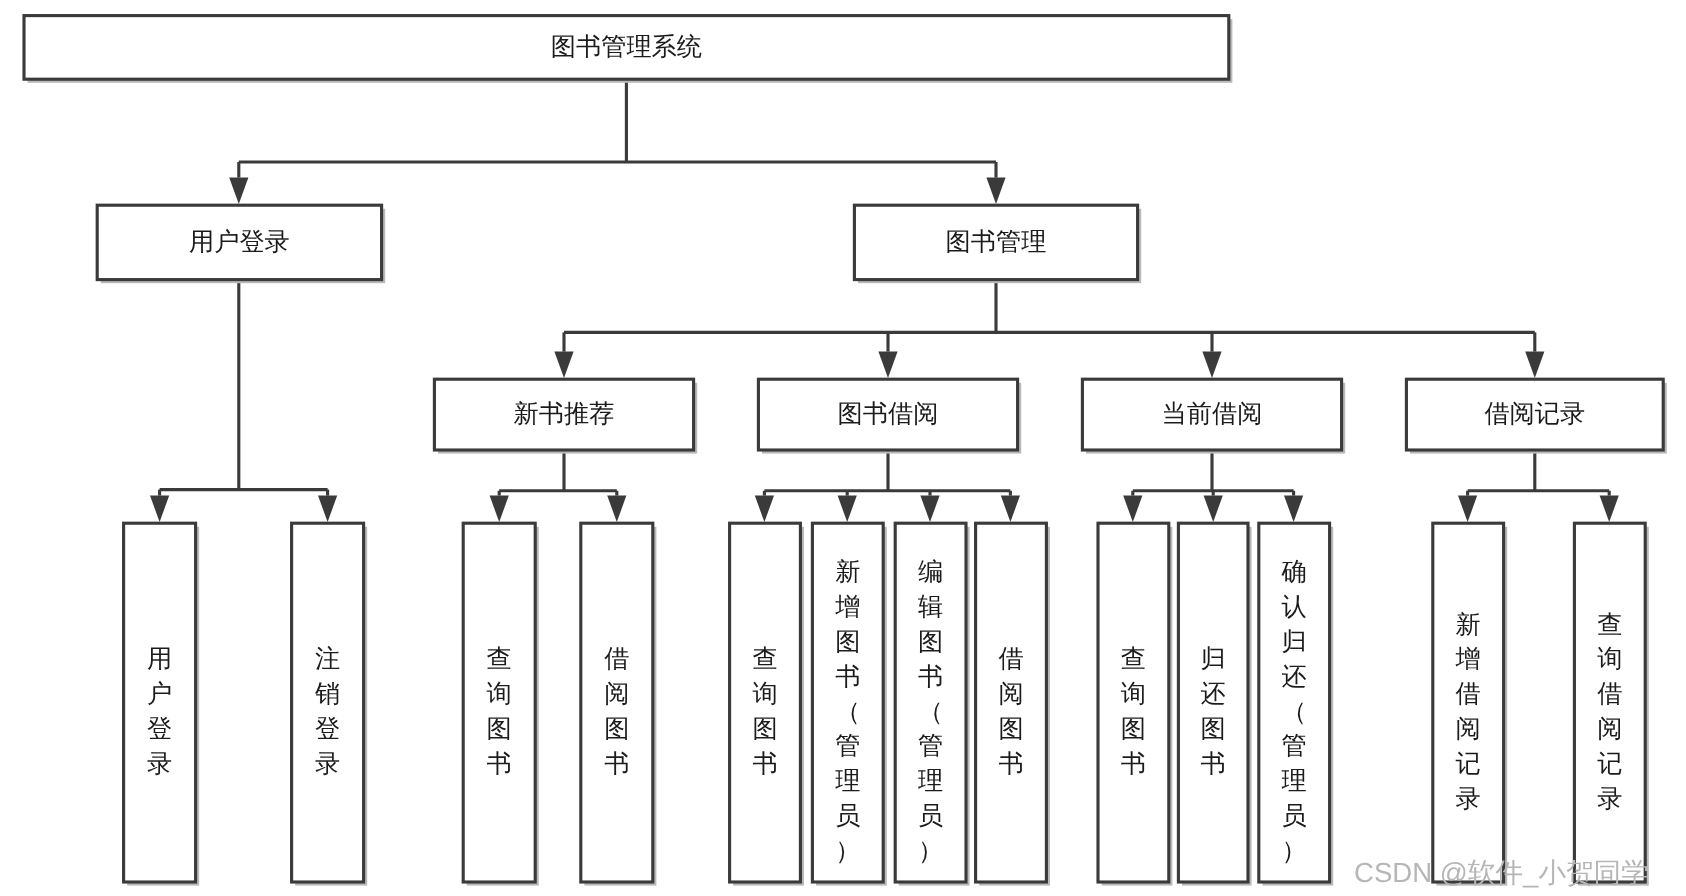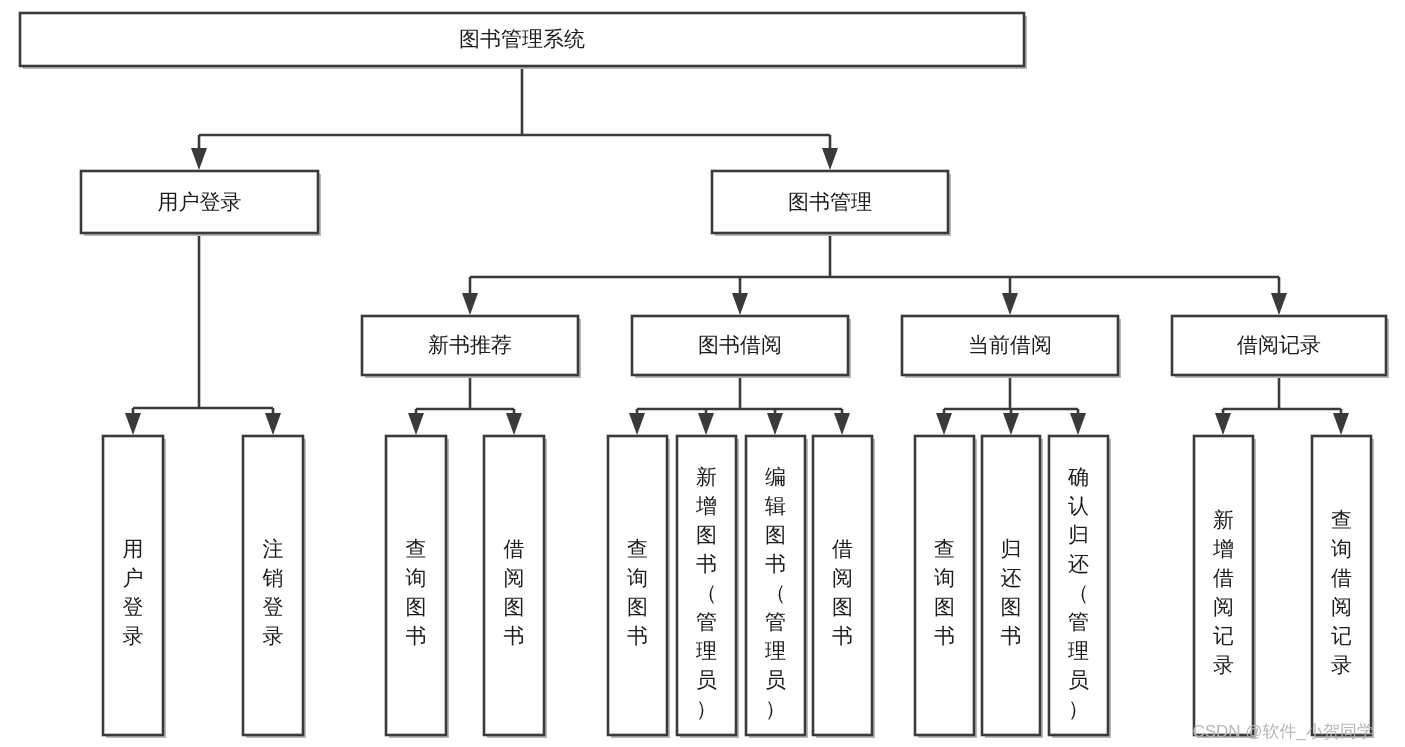--- a/index.html
+++ b/index.html
@@ -15,21 +15,21 @@
   .node-shadow{fill:#b9b9b9;}
   .connector{fill:none;stroke:#3a3a3a;stroke-width:2.6;stroke-linecap:butt;}
   .arrow-head{fill:#3a3a3a;stroke:none;}
   .node-label-h{
     font-family:"Liberation Sans","DejaVu Sans",sans-serif;
     font-size:21px;fill:#1b1b1b;text-anchor:middle;dominant-baseline:middle;
   }
   .watermark{
     position:absolute;right:12px;bottom:4px;
     font-family:"Liberation Sans","DejaVu Sans",sans-serif;
-    font-size:17px;color:#b6b6b6;white-space:nowrap;
+    font-size:23px;color:#b6b6b6;white-space:nowrap;
     pointer-events:none;
   }
 </style>
 </head>
 <body>
 
 <div id="diagram-root">
   <svg id="tree" viewBox="0 0 1405 747" xmlns="http://www.w3.org/2000/svg">
     <g id="edge-layer">
         <g>

